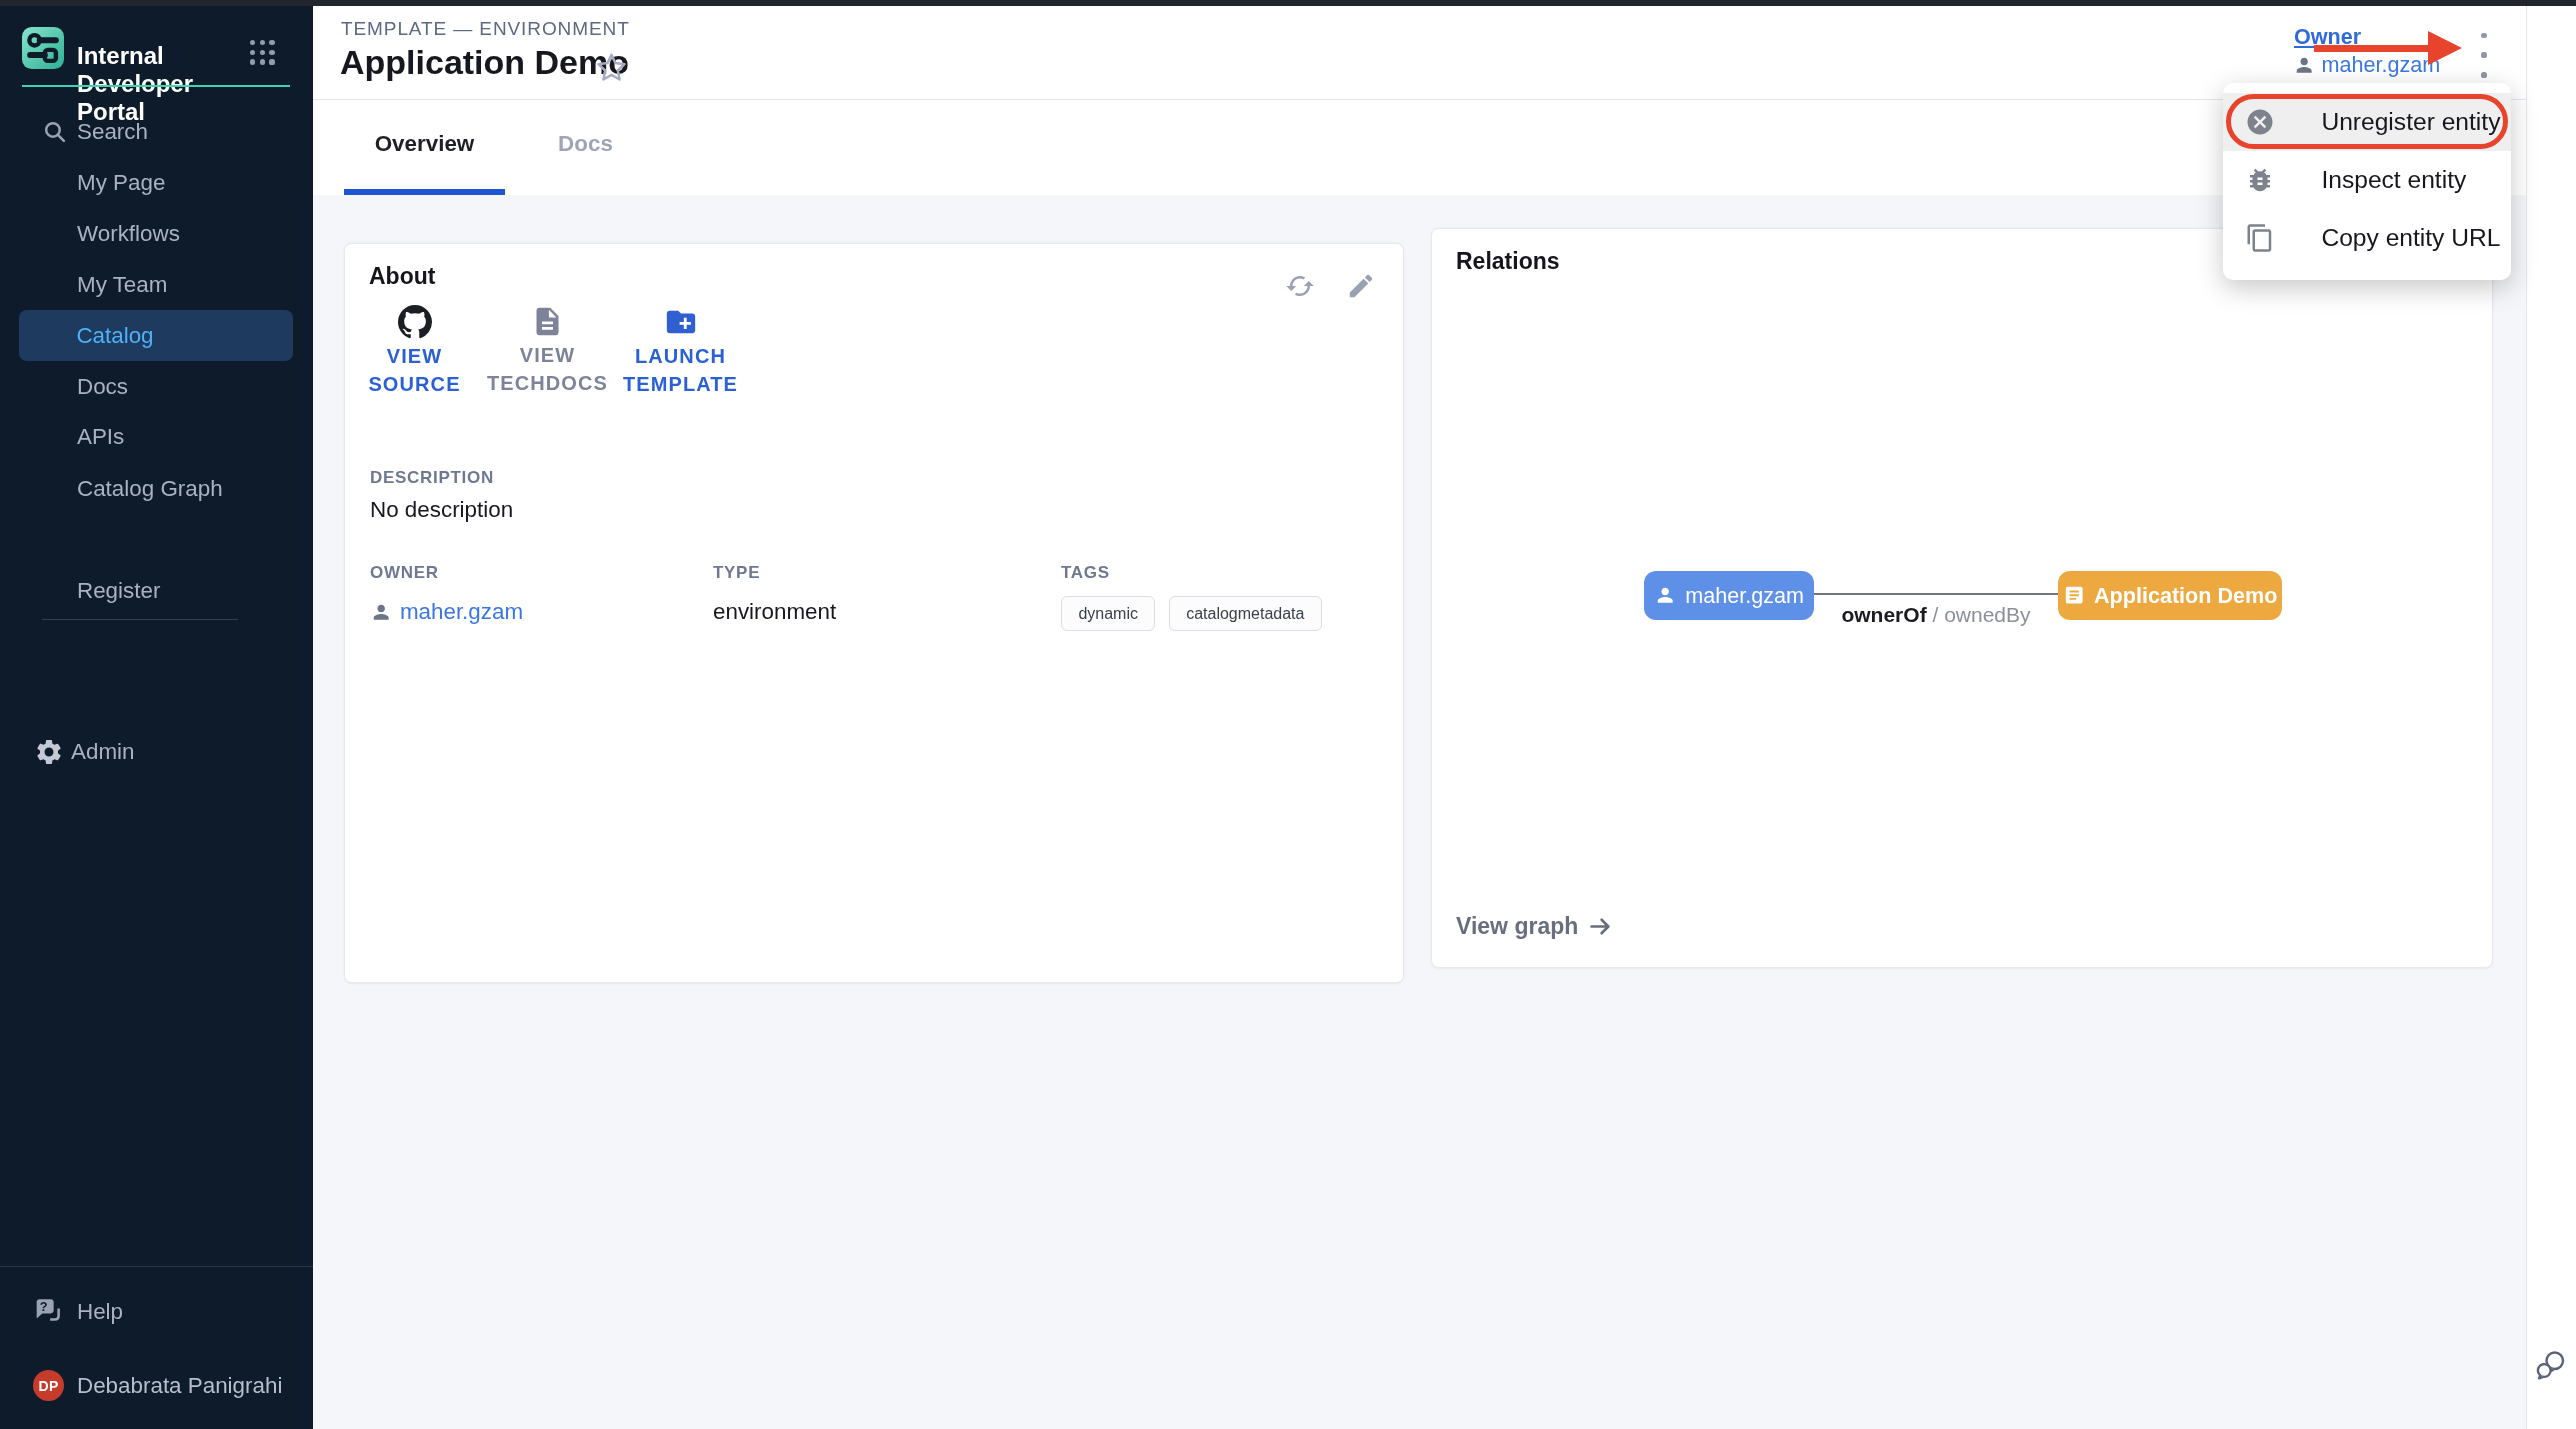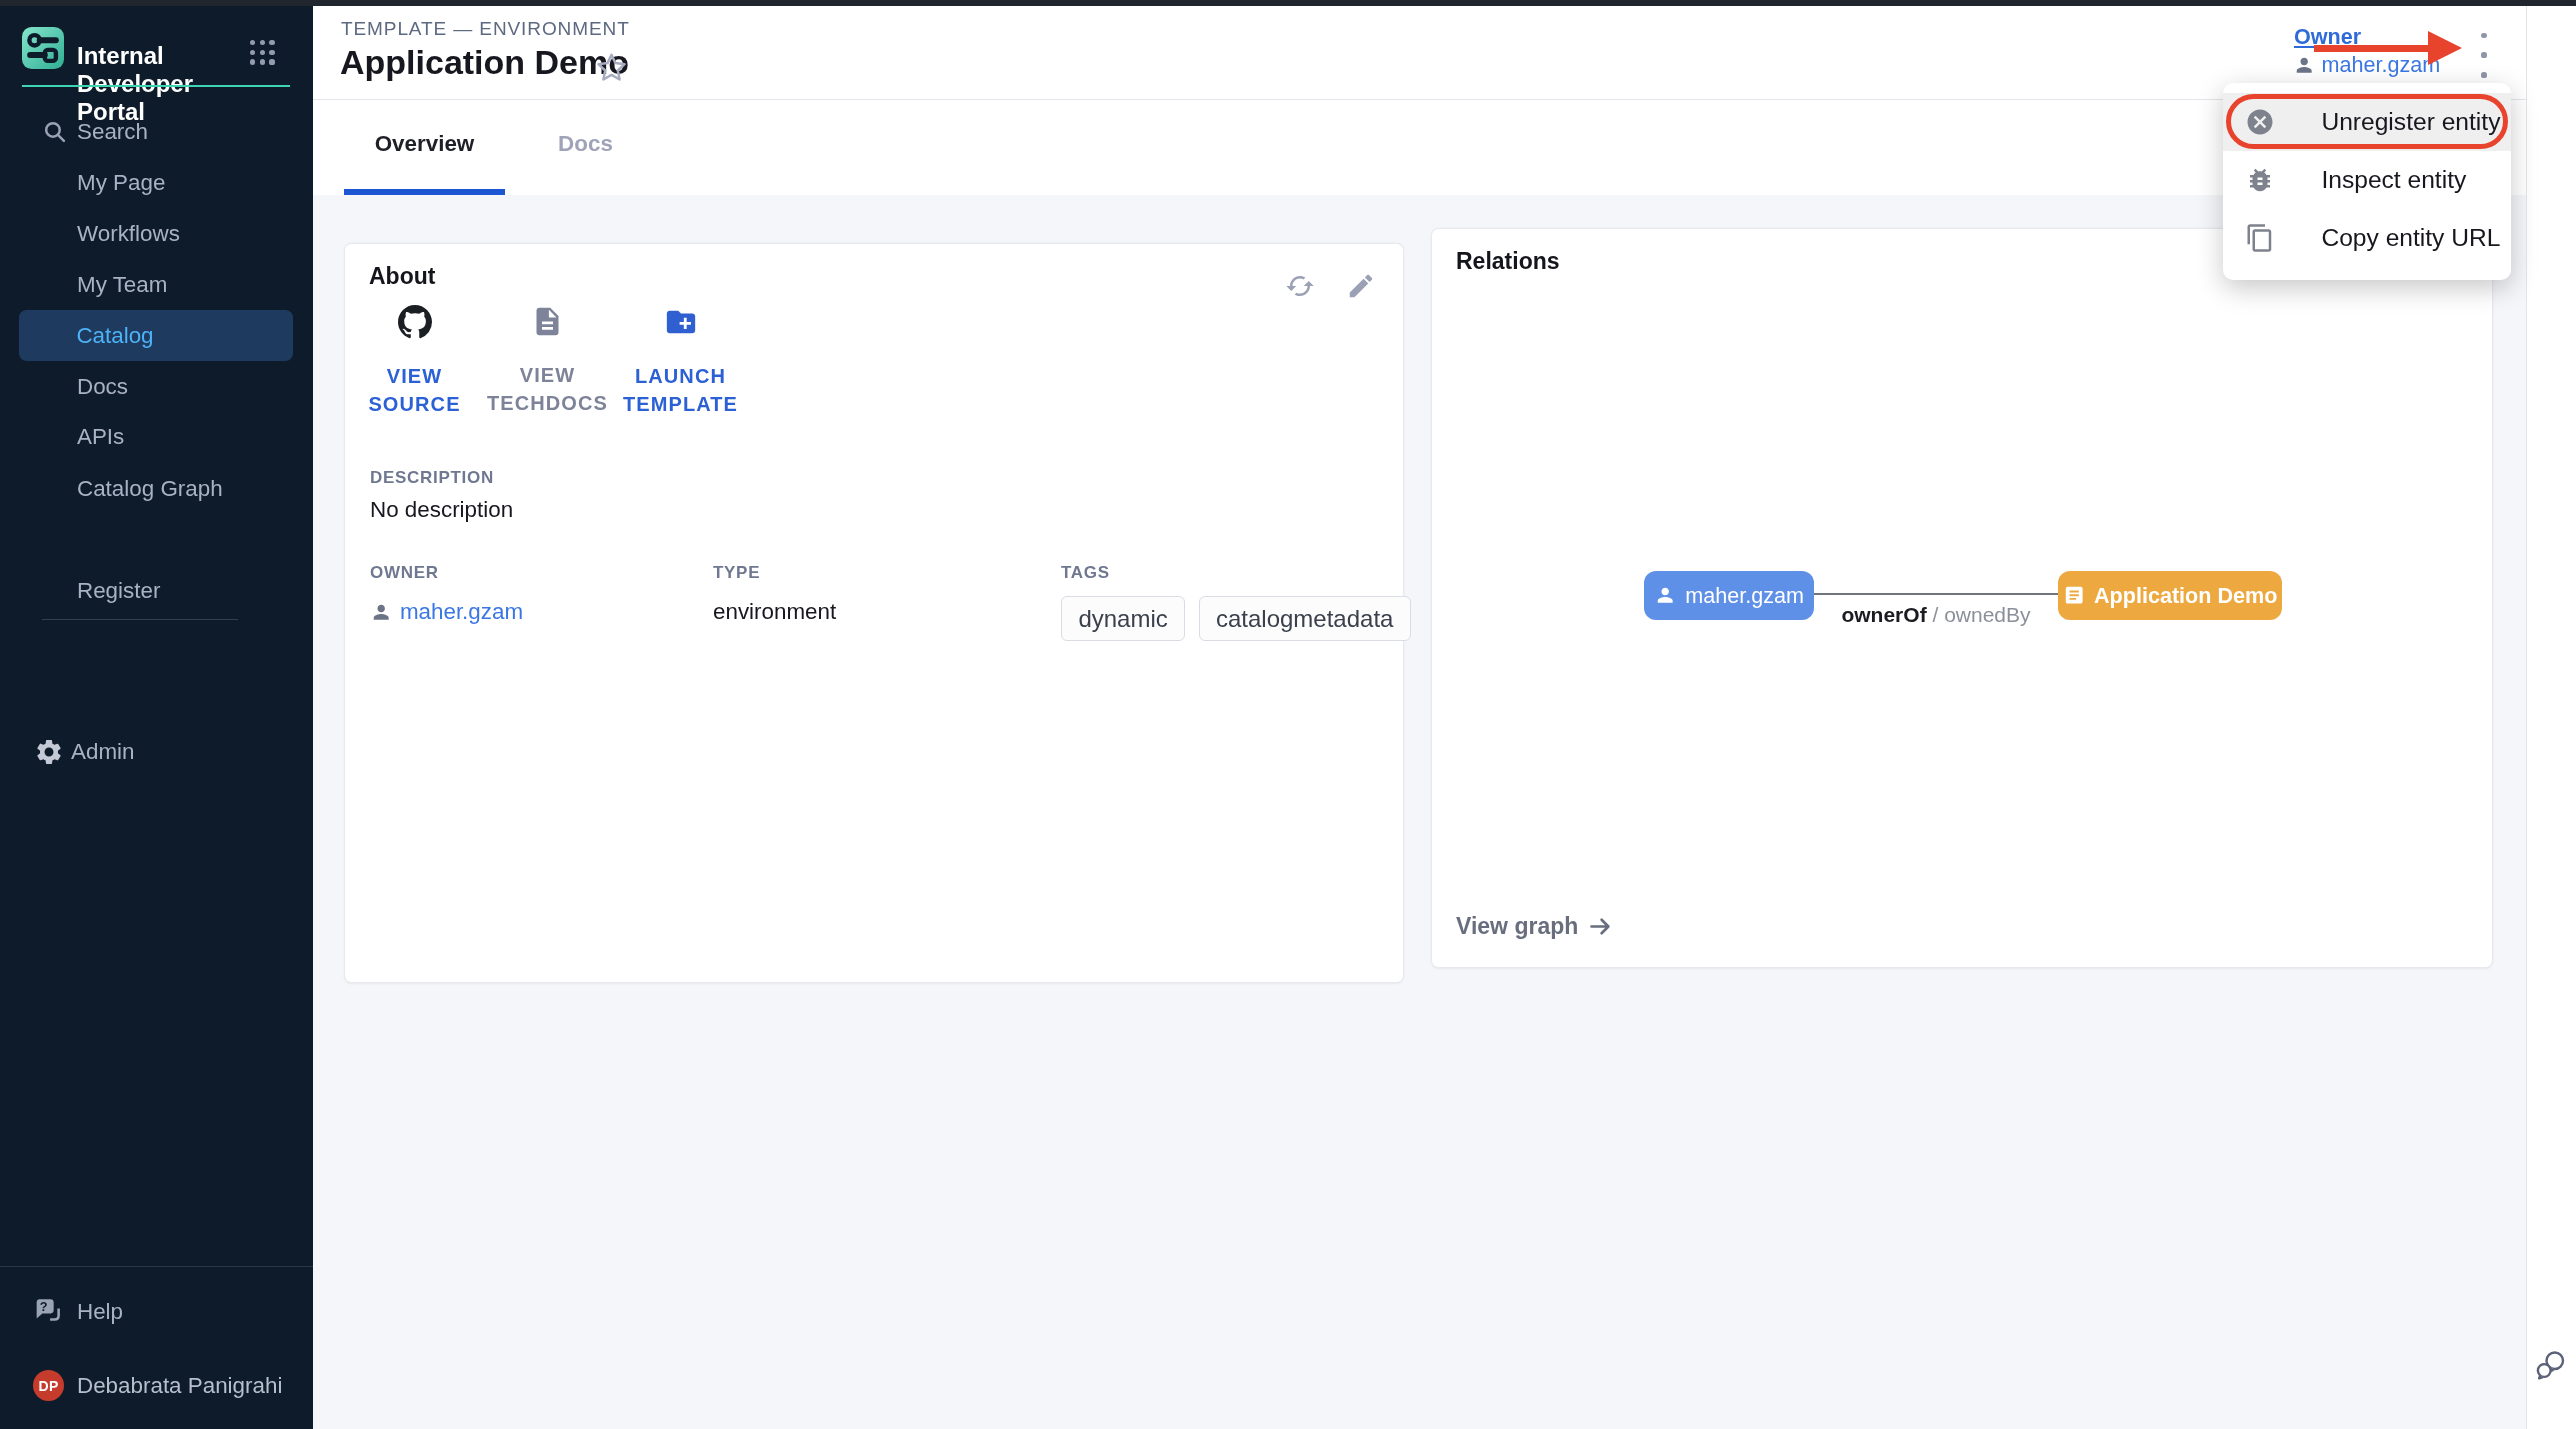--- a/index.html
+++ b/index.html
@@ -57,28 +57,28 @@
 
   .card{background:#fff;border:0.7px solid #e7e9ee;border-radius:7.5px;box-shadow:0 0.7px 2.2px rgba(16,24,40,.06);z-index:2;}
   #about-card{left:344px;top:243px;width:1058px;height:738px;}
   #relations-card{left:1431px;top:228px;width:1060px;height:738px;}
   .card-title{left:24px;top:19.4px;font-size:23px;font-weight:700;color:#15151c;}
   .icon-btn{cursor:pointer;}
 
   .actions-row{left:6px;top:61px;display:flex;}
   .action-btn{width:127px;display:flex;flex-direction:column;align-items:center;cursor:pointer;}
   .action-btn + .action-btn{margin-left:6px;}
-  .action-btn .a-label{margin-top:24px;font-size:20px;font-weight:700;letter-spacing:1.1px;line-height:27.6px;text-align:center;}
+  .action-btn .a-label{margin-top:4px;font-size:20px;font-weight:700;letter-spacing:1.1px;line-height:27.6px;text-align:center;}
   .action-blue .a-label{color:#2b61d5;}
   .action-gray .a-label{color:#7d8398;}
 
   .field-label{font-size:17px;font-weight:600;color:#6f7890;letter-spacing:0.7px;}
   .field-value{font-size:22.4px;color:#17171f;}
   .chip{display:inline-flex;align-items:center;background:#fcfcfd;border:1.5px solid #d9dce3;border-radius:6px;
-    padding:7.5px 16.4px;font-size:24px;color:#3a404c;}
+    padding:7.5px 16.4px;font-size:16px;color:#3a404c;}
 
   
   .node{position:absolute;height:49px;border-radius:12px;display:flex;align-items:center;justify-content:center;
     gap:9px;color:#fff;cursor:pointer;}
   .node-blue{left:212px;top:342px;width:170px;background:#5f90e8;font-size:21.6px;}
   .node-orange{left:626px;top:342px;width:224px;background:#eda940;font-size:21.6px;font-weight:700;}
   .edge-line{left:382px;top:364px;width:244px;height:2.2px;background:#70757e;}
   .edge-label{left:382px;top:374px;width:244px;text-align:center;font-size:21px;white-space:nowrap;}
   .edge-label .prim{color:#1b1b22;font-weight:700;}
   .edge-label .sec{color:#8a8f99;}

